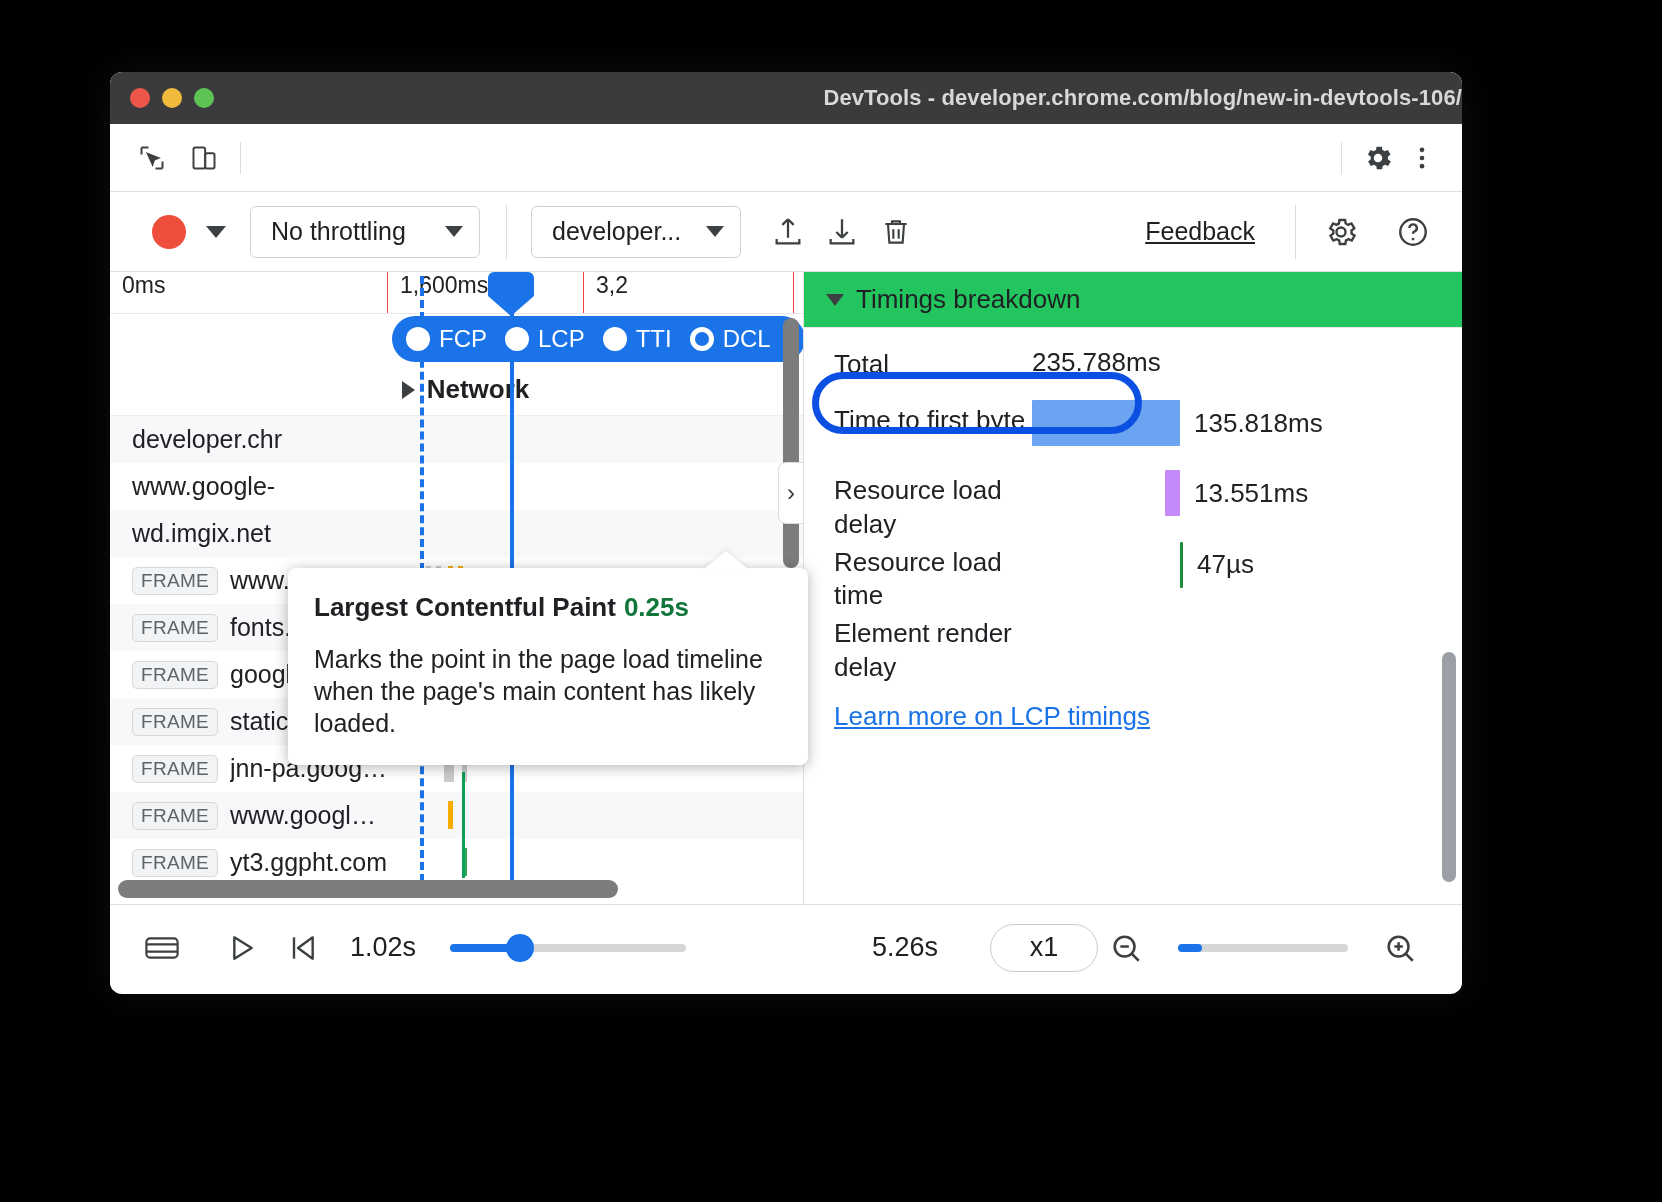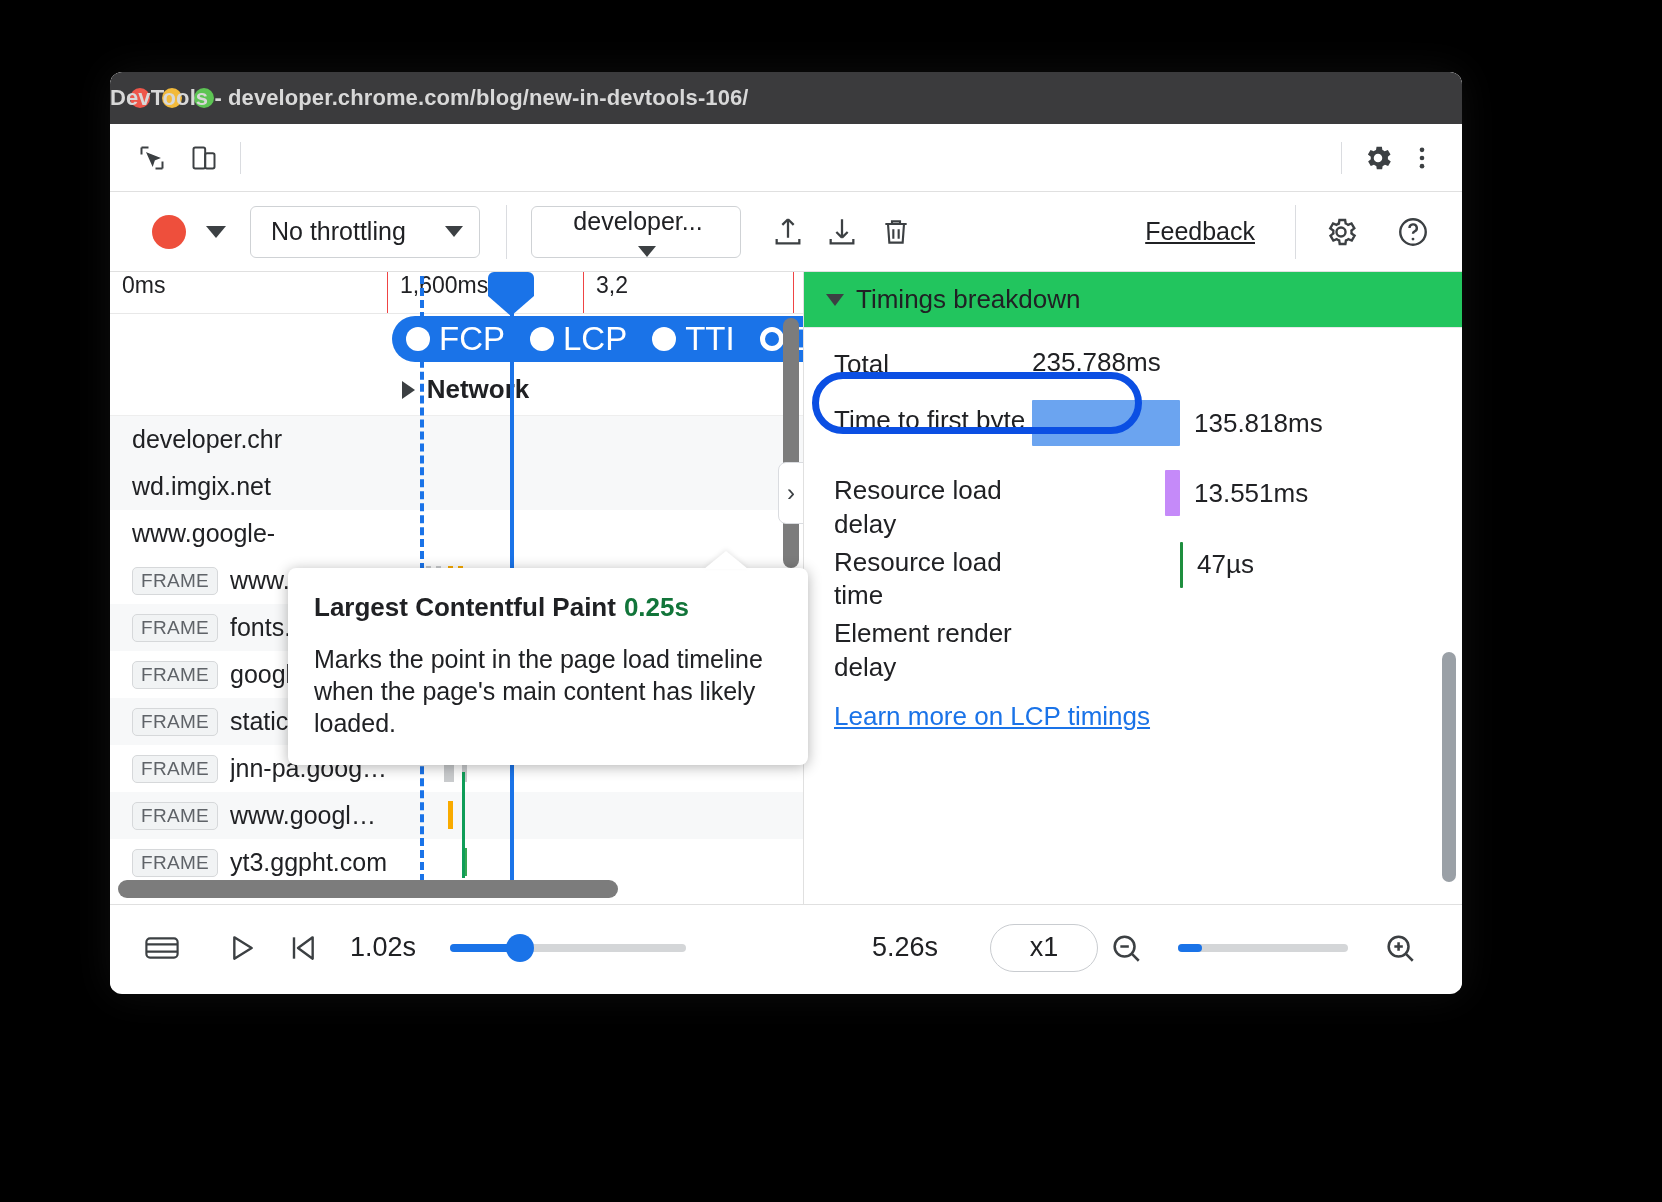--- a/index.html
+++ b/index.html
@@ -30,21 +30,21 @@
     background: #3b3b3d;
     display: flex; align-items: center;
     border-top-left-radius: 12px; border-top-right-radius: 12px;
   }
   .traffic { display:flex; gap:12px; padding-left:20px; }
   .dot { width:20px; height:20px; border-radius:50%; }
   .dot.red{ background:#ee564a; }
   .dot.yellow{ background:#f2ba3c; }
   .dot.green{ background:#5dc454; }
   .title-text {
-    position:absolute; left:0; right:0; text-align:left;
+    position:absolute; left:0; right:0; text-align:right;
     color:#d8d8d8; font-size:22px; font-weight:700;
     letter-spacing:0.1px;
     pointer-events:none;
   }
 
   
   .tabbar {
     height: 68px;
     background:#fff;
     display:flex; align-items:center;
@@ -110,23 +110,23 @@
     position:absolute; top:0; bottom:0;
     border-right:1px solid #ef4444;
     font-size:23px; color:#202124;
     display:flex; align-items:flex-start; padding-left:12px;
   }
 
   
   .markers {
     position:absolute; left:282px; top:44px;
     height:46px; background:#1a73e8; border-radius:23px;
-    display:flex; align-items:center; gap:7px;
+    display:flex; align-items:center; gap:0px;
     padding: 0 18px 0 14px; z-index:6;
-    color:#fff; font-size:33px; font-weight:500;
+    color:#fff; font-size:24px; font-weight:500;
   }
   .mk { display:flex; align-items:center; margin-right:18px; }
   .mk .bullet { width:24px;height:24px;border-radius:50%;background:#fff; margin-right:9px;}
   .mk .bullet.hollow { background:transparent; border:5px solid #fff; }
   .mk:last-child{ margin-right:16px; }
 
   
   .playhead {
     position:absolute; left:0; top:0; width:46px; height:36px; z-index:7;
   }
@@ -328,21 +328,21 @@
     </div>
 
     <div class="perfbar">
       <div class="rec-dot"></div>
       <div class="caret"></div>
       <div class="select">
         <span>No throttling</span>
         <span class="cap"></span>
       </div>
       <div class="sep-tall"></div>
-      <div class="select" style="min-width:210px;flex-direction:column;">
+      <div class="select" style="min-width:210px;">
         <span>developer...</span>
         <span class="cap"></span>
       </div>
       <div class="tool-ico" style="margin-left:20px;">
         <svg width="34" height="34" viewBox="0 0 24 24" fill="none" stroke="#3c4043" stroke-width="1.6">
           <path d="M12 16V3M12 3l-4 4M12 3l4 4M4 17v3h16v-3"></path>
         </svg>
       </div>
       <div class="tool-ico">
         <svg width="34" height="34" viewBox="0 0 24 24" fill="none" stroke="#3c4043" stroke-width="1.6">
@@ -421,25 +421,25 @@
 
         <div class="netheader" style="margin-top:50px;justify-content:center;">
           <span class="tri-right"></span>
           <span>Network</span>
         </div>
 
         <div>
           <div class="netrow alt">
             <span class="rowlabel">developer.chr</span>
           </div>
+          <div class="netrow">
+            <span class="rowlabel">www.google-</span>
+          </div>
           <div class="netrow alt">
             <span class="rowlabel">wd.imgix.net</span>
-          </div>
-          <div class="netrow">
-            <span class="rowlabel">www.google-</span>
           </div>
           <div class="netrow">
             <span class="frame-badge">FRAME</span>
             <span class="rowlabel">www.youtu…</span>
             <span class="mark gray" style="left:316px;"></span>
             <span class="mark gray" style="left:326px;"></span>
             <span class="mark yellow" style="left:338px;"></span>
             <span class="mark yellow" style="left:348px;"></span>
             <span class="mark gray" style="left:610px;"></span>
           </div>

